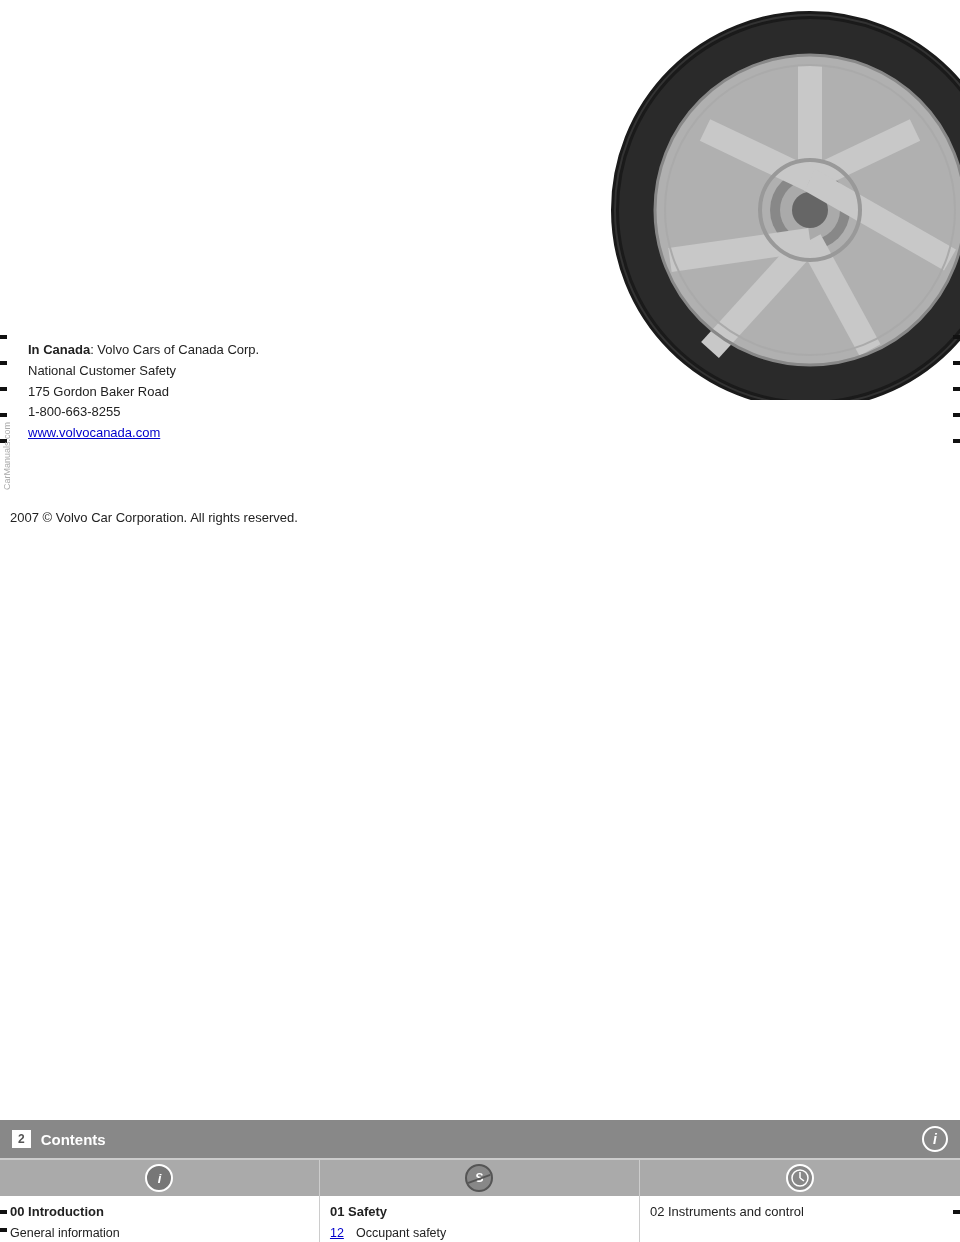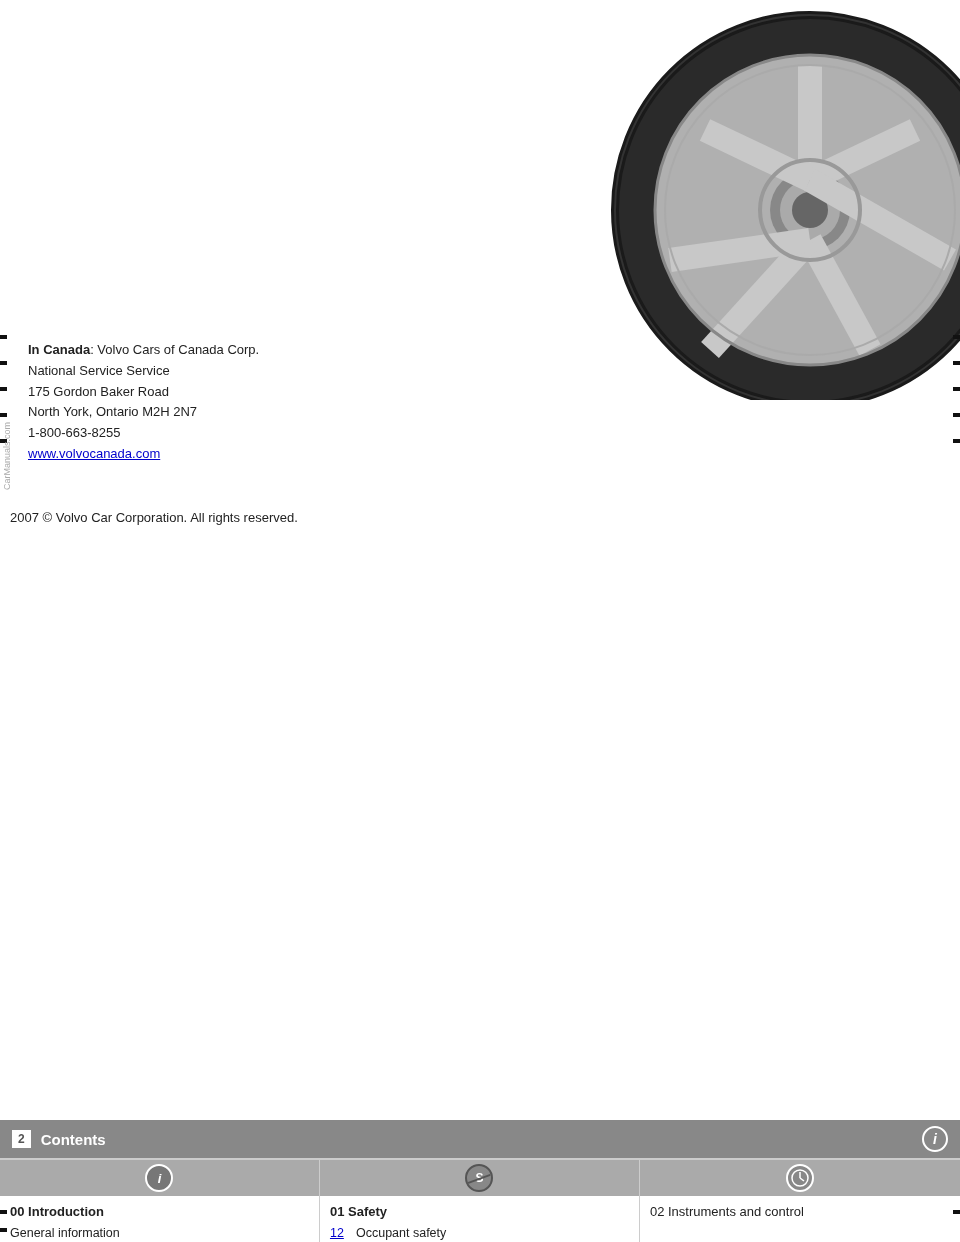--- a/index.html
+++ b/index.html
@@ -111,23 +111,22 @@
         <ellipse cx="250" cy="200" rx="50" ry="50" fill="none" stroke="#999" stroke-width="4"></ellipse>
 
         <ellipse cx="250" cy="200" rx="195" ry="195" fill="none" stroke="#333" stroke-width="2"></ellipse>
       </svg>
     </div>
 
     <div class="address-block">
       <div>
         <span class="bold">In Canada</span><span>: Volvo Cars of Canada Corp.</span>
       </div>
-      <div>National Service Service</div>
+      <div>National Customer Safety</div>
       <div>175 Gordon Baker Road</div>
-      <div>North York, Ontario M2H 2N7</div>
       <div>1-800-663-8255</div>
       <div>
         <a href="#">www.volvocanada.com</a>
       </div>
     </div>
 
     <div style="position:absolute;left:0;top:335px;width:7px;">
       <div style="width:7px;height:4px;background:#111;margin-bottom:22px;"></div>
       <div style="width:7px;height:4px;background:#111;margin-bottom:22px;"></div>
       <div style="width:7px;height:4px;background:#111;margin-bottom:22px;"></div>

